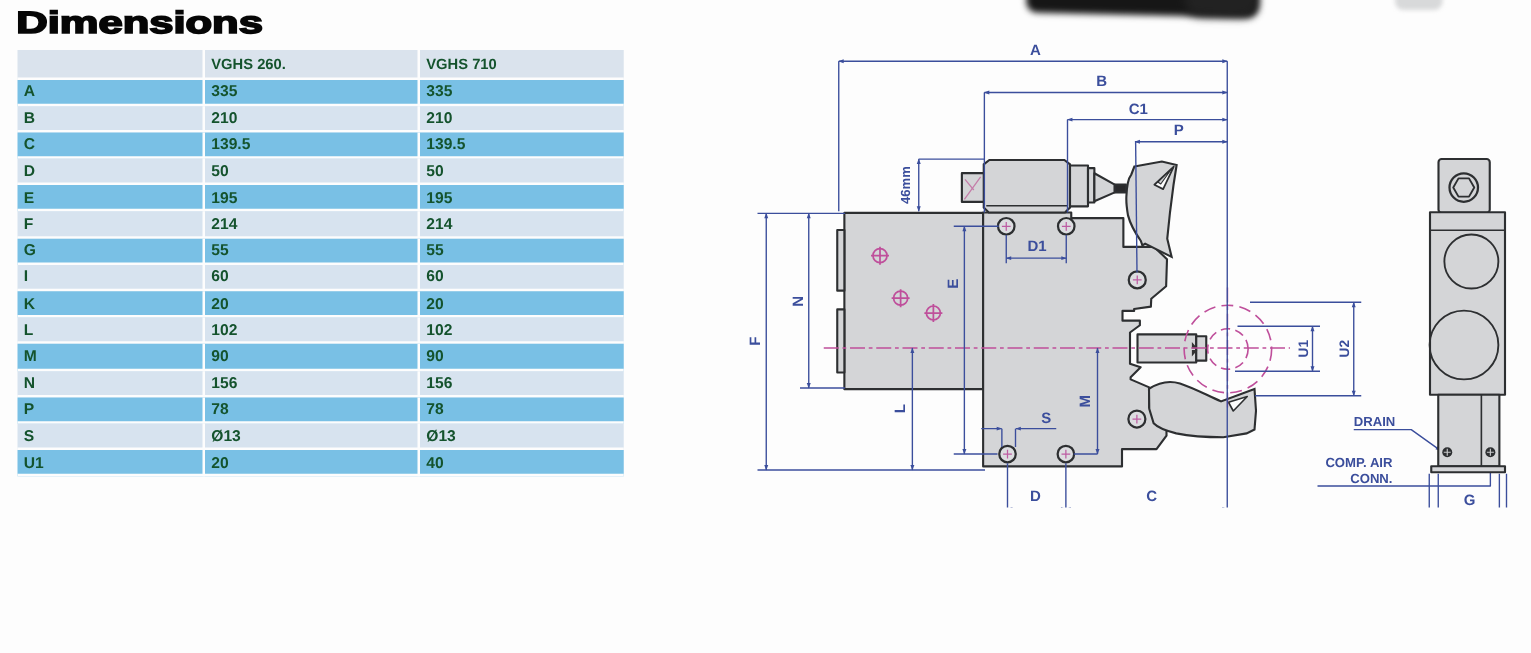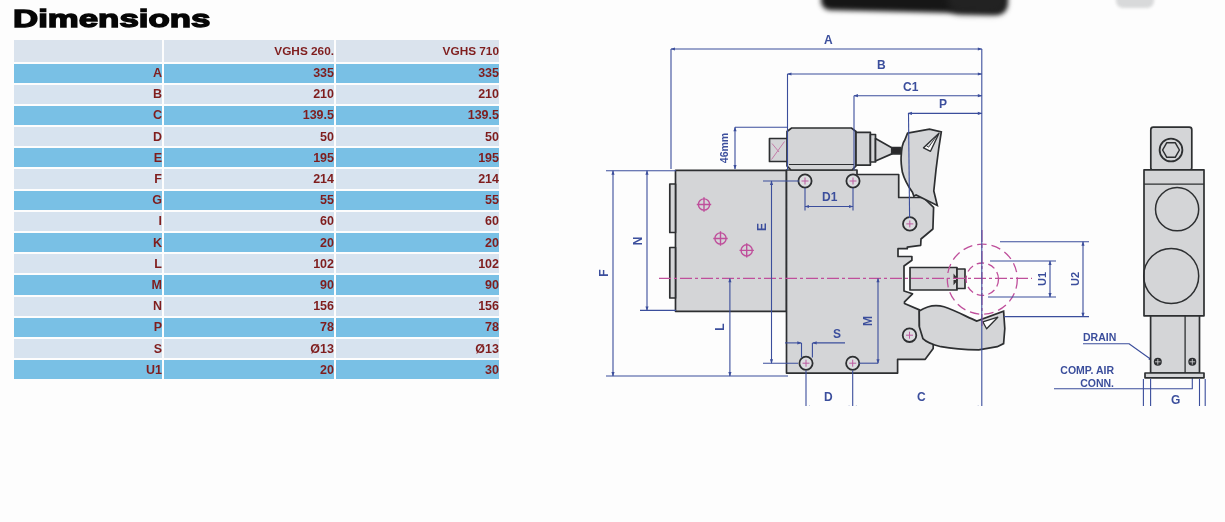--- a/index.html
+++ b/index.html
@@ -1,21 +1,21 @@
 <!DOCTYPE html>
 <html><head>
 <meta charset="utf-8">
 <style>
   html,body{margin:0;padding:0;}
   body{width:1225px;height:522px;background:#fdfdfd;font-family:"Liberation Sans", sans-serif;overflow:hidden;}
-  .page{position:relative;width:1225px;height:406px;background:#fdfdfd;overflow:hidden;text-align:right;}
+  .page{position:relative;width:1225px;height:406px;background:#fdfdfd;overflow:hidden;}
   .title{position:absolute;left:13px;top:5px;font-size:24.7px;font-weight:bold;color:#060606;
          letter-spacing:0;-webkit-text-stroke:1.35px #060606;transform:scale(1.41,1.0);transform-origin:left top;}
   .tbl{position:absolute;left:14px;top:40px;width:485px;border-collapse:separate;border-spacing:0;
-       font-size:12.5px;color:#7f1d1d;}
+       font-size:12.5px;color:#14532d;}
   .tbl td{height:19.2px;padding:0 0 0 5px;vertical-align:middle;border-bottom:2px solid #fdfdfd;border-right:2.5px solid #fdfdfd;font-weight:bold;}
   .tbl td:last-child{border-right:none;}
   .hdr td{background:#dae3ed;height:21.5px;font-size:11.8px;}
   .r0 td{background:#79c0e5;}
   .r1 td{background:#d7e3ef;}
   .bold td{font-weight:bold;}
   .c1{width:143px;}
   .c2{width:165px;}
 </style>
 </head>
@@ -97,21 +97,21 @@
           <td>78</td>
         </tr>
   <tr class="r1">
           <td>S</td>
           <td>Ø13</td>
           <td>Ø13</td>
         </tr>
   <tr class="r0 bold">
           <td>U1</td>
           <td>20</td>
-          <td>30</td>
+          <td>40</td>
         </tr>
 </tbody>
     </table>
 
 <svg width="1225" height="522" viewBox="0 0 1225 522" style="position:absolute;left:0;top:0;" fill="none" stroke-linejoin="round" stroke-linecap="butt">
 <defs>
   <marker id="ar" viewBox="0 0 10 10" refX="9" refY="5" markerWidth="8.5" markerHeight="4" orient="auto-start-reverse">
     <path d="M0,1.4 L10,5 L0,8.6 z" fill="#3b4e9c" stroke="none"></path>
   </marker>
 </defs>

